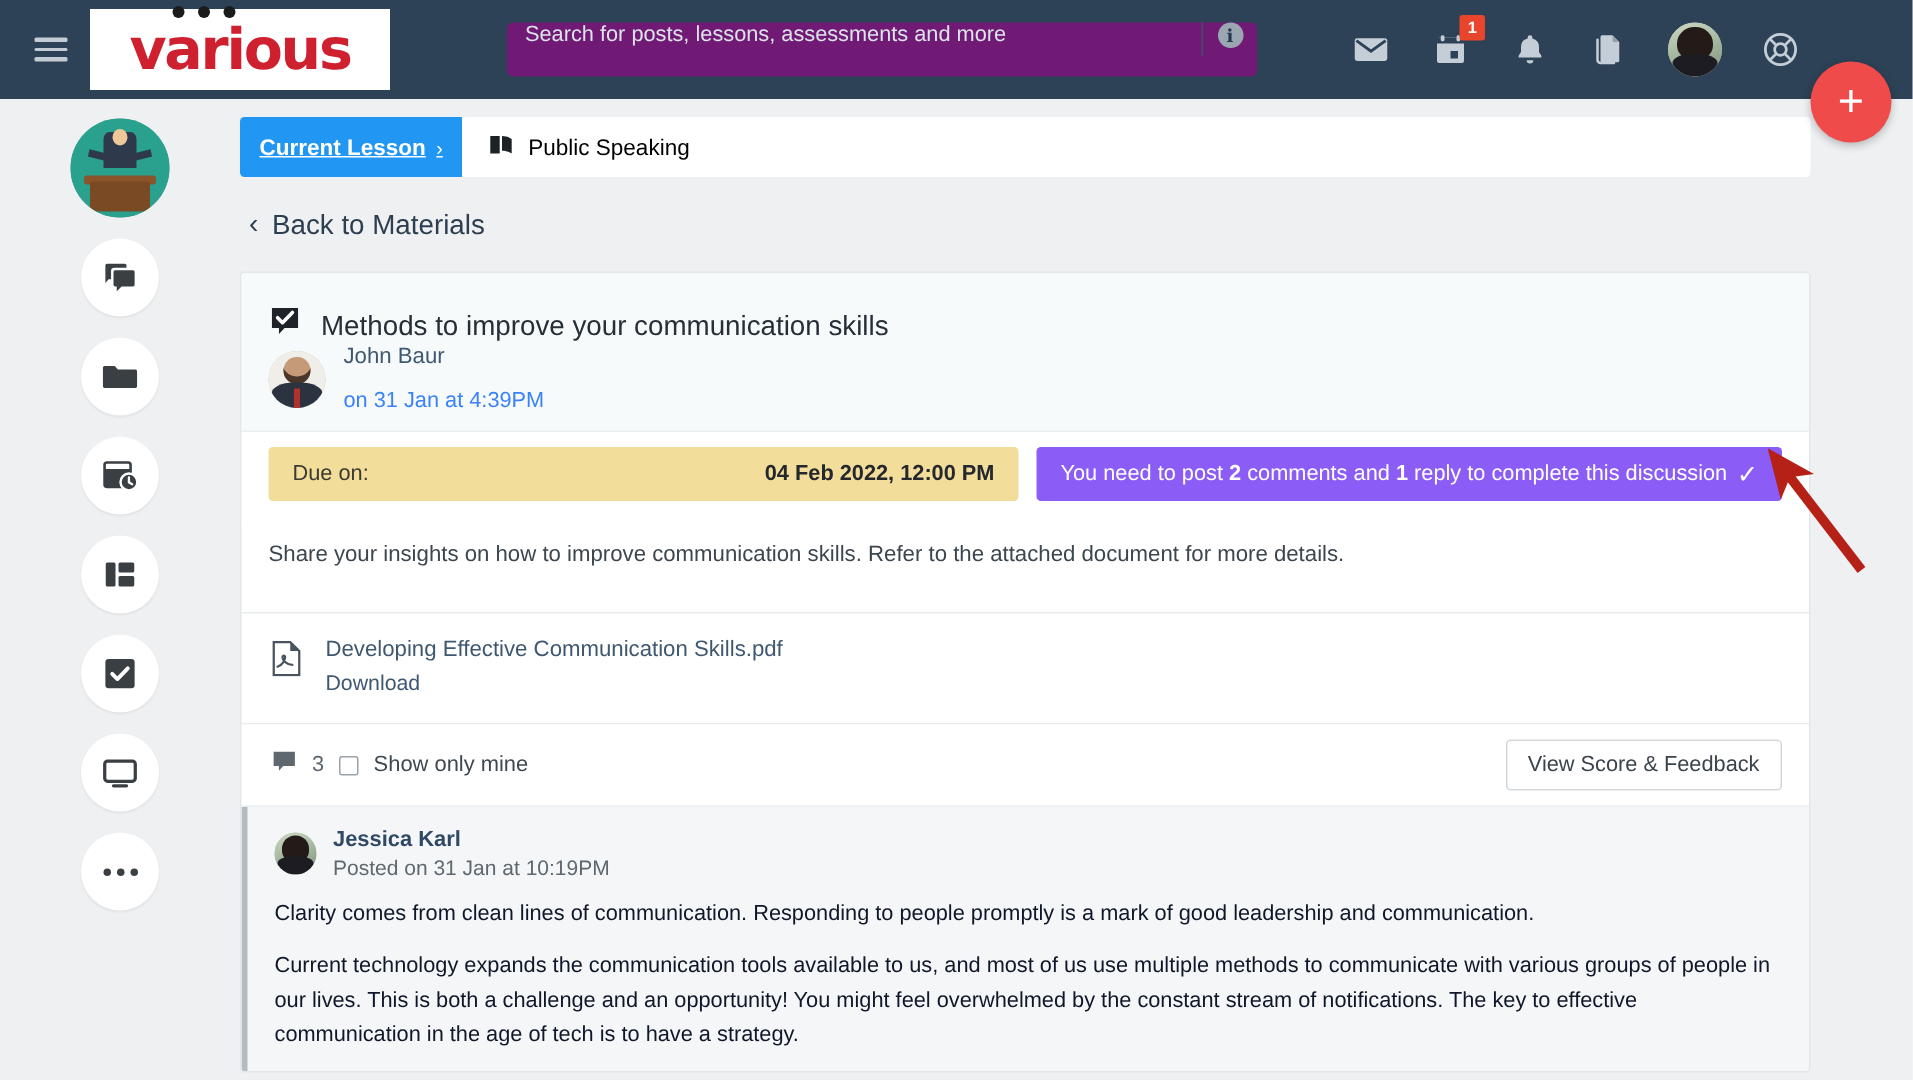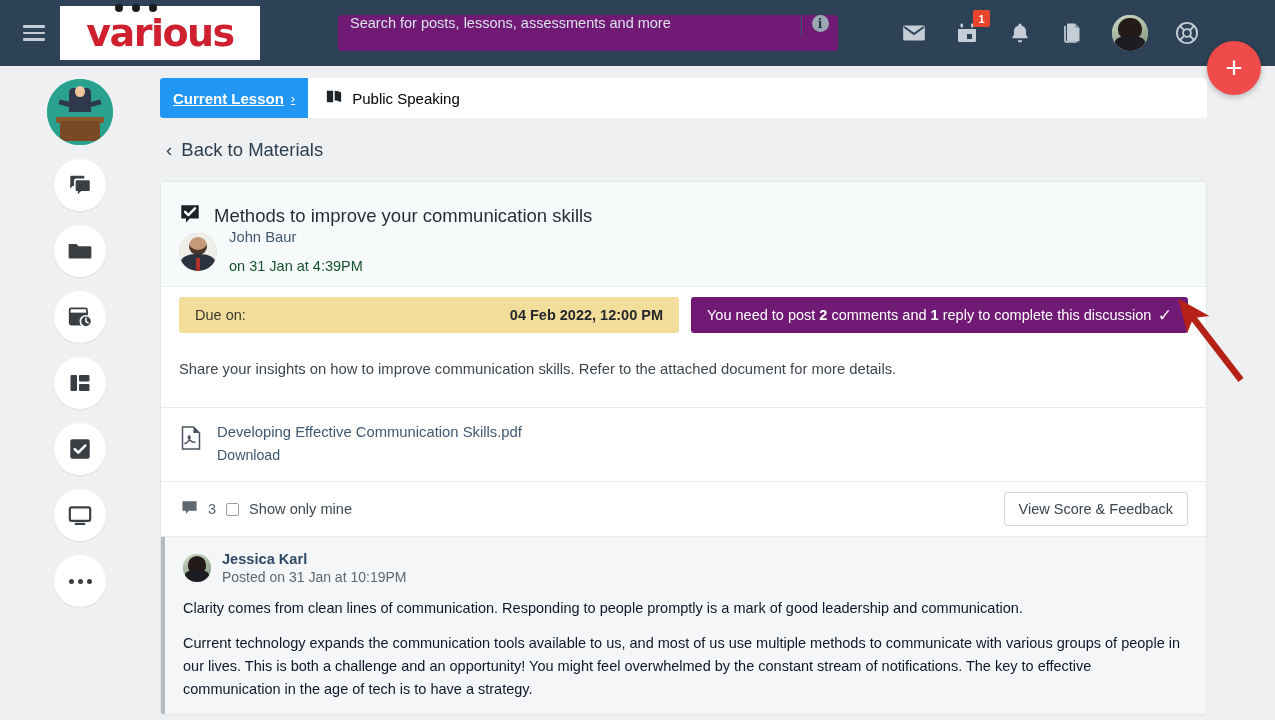--- a/index.html
+++ b/index.html
@@ -159,33 +159,33 @@
     padding: 14px 18px 12px 18px;
     display: flex; align-items: flex-start; justify-content: space-between;
     border-bottom: 1px solid #eceff1;
     flex-direction: column;
   }
   .title-row { display: flex; align-items: center; gap: 13px; padding-top: 7px; }
   .title-text { font-size: 18.5px; color: #262f38; }
   .author-row { display: flex; align-items: center; gap: 12px; padding-right: 6px; }
   .author-pic { width: 38px; height: 38px; border-radius: 50%; overflow: hidden; background: #c8c0b4; flex-shrink: 0; }
   .author-name { font-size: 14.8px; color: #3f5871; font-weight: 500; cursor: pointer; }
-  .author-date { font-size: 14.5px; color: #14532d; margin-top: 13px; }
+  .author-date { font-size: 14.5px; color: #3b82f6; margin-top: 13px; }
 
   .banners { display: flex; gap: 12px; padding: 10px 18px 14px 18px; background: #fff; }
   .due-banner {
     flex: 0 0 500px; height: 36px;
     background: #f3dd9a; border-radius: 3px;
     display: flex; align-items: center; justify-content: space-between;
     padding: 0 16px; font-size: 14.5px; color: #3a3a32;
   }
   .due-date { font-weight: bold; color: #24282c; }
   .green-banner {
     flex: 1; height: 36px;
-    background: #701a75; border-radius: 3px;
+    background: #8b5cf6; border-radius: 3px;
     display: flex; align-items: center; justify-content: space-between;
     padding: 0 16px; color: #ffffff; font-size: 14.5px;
     cursor: pointer;
   }
   .green-banner b { font-weight: bold; }
   .green-check { font-size: 17px; }
 
   .desc { padding: 14px 18px 30px 18px; font-size: 14.8px; color: #3c464f; border-bottom: 1px solid #e9ecef; }
 
   .attach { display: flex; align-items: flex-start; gap: 16px; padding: 16px 18px 18px 20px; border-bottom: 1px solid #e9ecef; }

